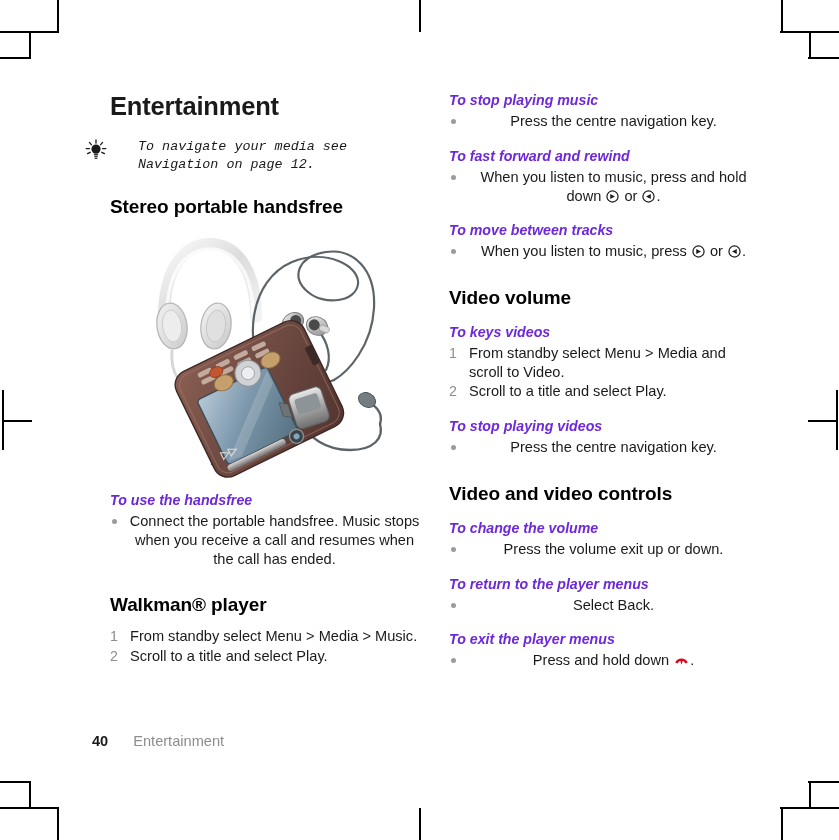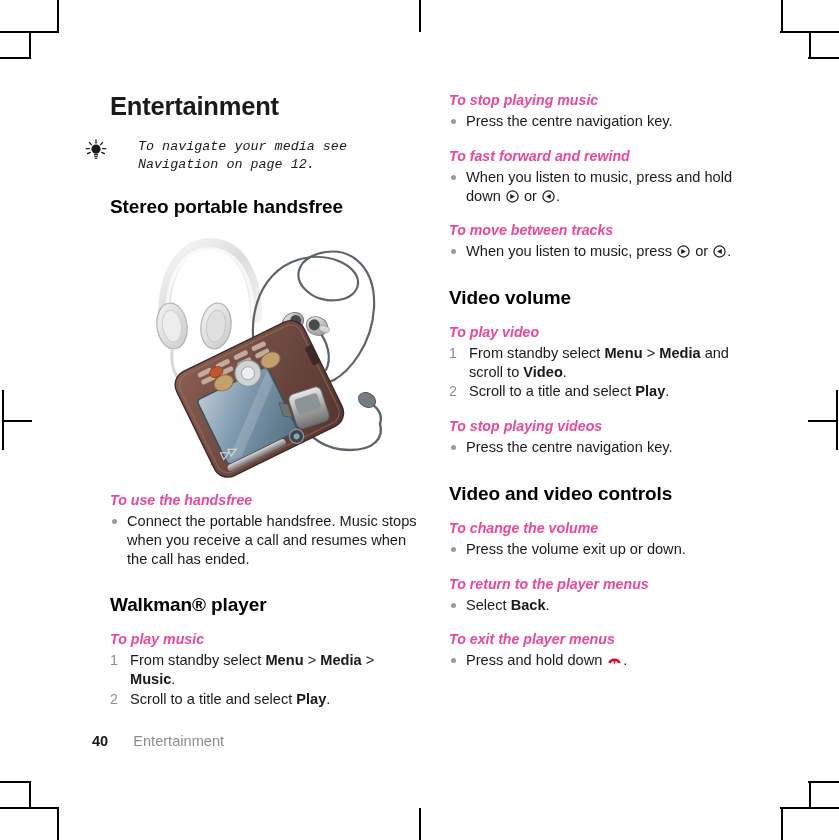--- a/index.html
+++ b/index.html
@@ -28,54 +28,54 @@
     font-size:25.5px;font-weight:bold;letter-spacing:-0.2px;
     margin:0 0 16px 0;line-height:1.12;color:#1a1a1a;
   }
   h2.section{
     font-size:19px;font-weight:bold;letter-spacing:-0.1px;
     margin:26px 0 11px 0;line-height:1.15;color:#000000;
   }
   h2.section.first{margin-top:22px;}
   h3.task{
     font-size:14.2px;font-weight:bold;font-style:italic;
-    margin:17px 0 3px 0;line-height:1.2;color:#ec4899;
+    margin:17px 0 3px 0;line-height:1.2;color:#6d28d9;
   }
   h3.task.tight{margin-top:15px;}
 
   
   .tip{position:relative;padding-left:28px;margin:0 0 6px 0;font-family:Liberation Mono, monospace;}
   .tip-text{
     font-size:13.4px;font-style:italic;line-height:1.26;color:#1a1a1a;
   }
   .tip-icon{
     position:absolute;left:-26px;top:2px;width:26px;height:22px;
   }
 
   
-  ul.bullets{list-style:none;margin:0;padding:0;}
+  ul.bullets{list-style:none;margin:0;padding:0;text-align:center;}
   ul.bullets li{
     position:relative;padding-left:17px;
     font-size:14.6px;line-height:1.285;margin:0 0 1px 0;
   }
   ul.bullets li::before{
     content:"";position:absolute;left:2px;top:7px;
     width:5px;height:5px;border-radius:50%;background:#9b9b9b;
   }
   ol.steps{list-style:none;margin:0;padding:0;counter-reset:st;}
   ol.steps li{
     position:relative;padding-left:20px;
     font-size:14.6px;line-height:1.285;margin:0 0 1px 0;
     counter-increment:st;
   }
   ol.steps li::before{
     content:counter(st);position:absolute;left:0;top:0;
     color:#8d8d8d;font-size:14.2px;
   }
-  b{font-weight:bold;}
+  b{font-weight:normal;}
 
   
   .keyicon{
     display:inline-block;width:13px;height:13px;vertical-align:-2px;
     margin:0 1px;
   }
   .endkey{
     display:inline-block;width:15px;height:12px;vertical-align:-1px;
     margin:0 1px;
   }
@@ -155,21 +155,20 @@
 
     <div style="height:248px;"></div>
 
     <h3 class="task tight">To use the handsfree</h3>
     <ul class="bullets">
       <li>Connect the portable handsfree. Music stops when you receive a call and resumes when the call has ended.</li>
     </ul>
 
     <h2 class="section">Walkman® player</h2>
 
-    <h3 class="task tight">To play music</h3>
     <ol class="steps">
       <li>From standby select <b>Menu</b> <span>&gt;</span> <b>Media</b> <span>&gt;</span> <b>Music</b>.</li>
       <li>Scroll to a title and select <b>Play</b>.</li>
     </ol>
   </div>
 
   <div class="illus">
     <svg viewBox="0 0 300 262" width="300" height="262">
       <defs>
         <linearGradient id="hdband" x1="0" y1="0" x2="1" y2="1">
@@ -330,21 +329,21 @@
               <circle cx="7" cy="7" r="6" fill="none" stroke="#1a1a1a" stroke-width="1.3"></circle>
               <path d="M4.6 4.3 L9.6 7 L4.6 9.7 Z" fill="#1a1a1a"></path>
             </svg></span> or <span class="keyicon"><svg viewBox="0 0 14 14" width="13" height="13">
               <circle cx="7" cy="7" r="6" fill="none" stroke="#1a1a1a" stroke-width="1.3"></circle>
               <path d="M9.4 4.3 L4.4 7 L9.4 9.7 Z" fill="#1a1a1a"></path>
             </svg></span>.</li>
     </ul>
 
     <h2 class="section">Video volume</h2>
 
-    <h3 class="task tight">To play video</h3>
+    <h3 class="task tight">To keys videos</h3>
     <ol class="steps">
       <li>From standby select <b>Menu</b> <span>&gt;</span> <b>Media</b> and scroll to <b>Video</b>.</li>
       <li>Scroll to a title and select <b>Play</b>.</li>
     </ol>
 
     <h3 class="task">To stop playing videos</h3>
     <ul class="bullets">
       <li>Press the centre navigation key.</li>
     </ul>
 

